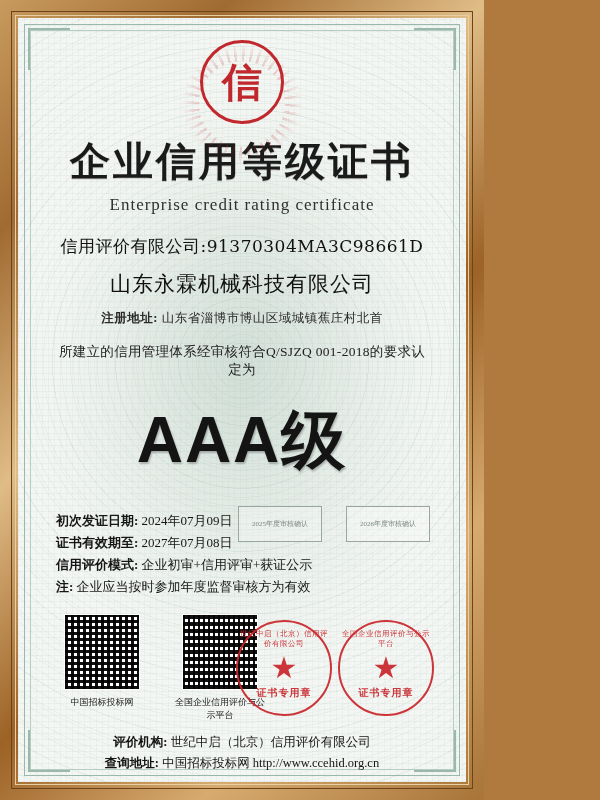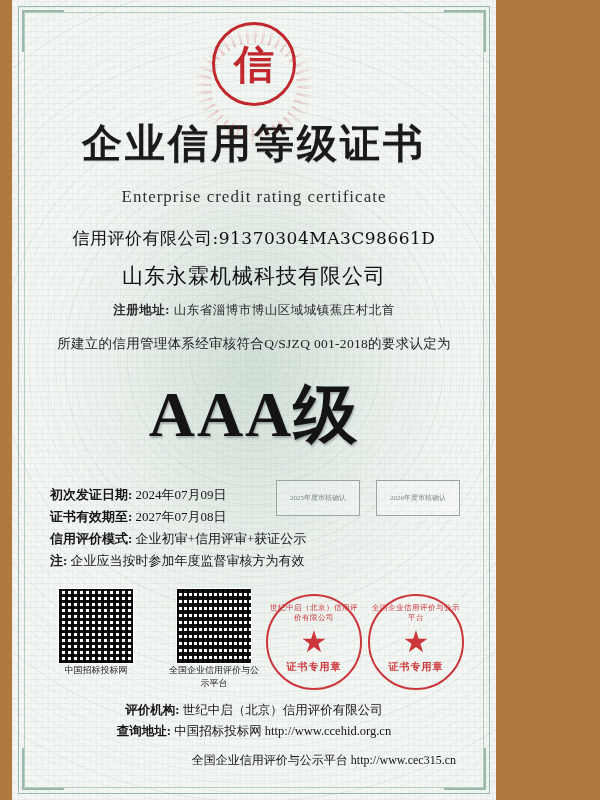--- a/index.html
+++ b/index.html
@@ -3,24 +3,25 @@
 <meta charset="utf-8">
 <style>
   html,body{margin:0;padding:0;}
   body{
     width:600px;height:800px;
     background:#b07a3e;
     font-family:"Liberation Serif", serif;
     overflow:hidden;
   }
   .outer-frame{
-    position:absolute;left:12px;top:0;width:484px;height:800px;
+    position:absolute;left:0;top:0;width:484px;height:800px;
     background:
       linear-gradient(135deg,#c89a5e 0%,#a06b32 18%,#e0bc86 38%,#9c6226 58%,#d7ab70 78%,#a87438 100%);
     box-sizing:border-box;
+    padding:18px;
   }
   .frame-inner-line{
     position:absolute;left:11px;top:11px;right:11px;bottom:11px;
     border:1px solid #6d4418;
     pointer-events:none;
   }
   .frame-inner-line2{
     position:absolute;left:15px;top:15px;right:15px;bottom:15px;
     border:1px solid #e7cfa4;
     pointer-events:none;
@@ -100,21 +101,21 @@
     color:#1a1a1a;
     margin-top:6px;
     font-family:"DejaVu Serif","Liberation Serif",serif;
     text-shadow:0 1px 0 rgba(0,0,0,.18);
   }
   .title-en{
     text-align:center;
     font-size:17px;
     color:#30302f;
     letter-spacing:1px;
-    margin-top:16px;
+    margin-top:6px;
     font-family:"Liberation Serif",serif;
   }
   .code{
     text-align:center;
     font-size:17px;
     color:#111;
     margin-top:20px;
     letter-spacing:.5px;
     font-family:"DejaVu Serif","Liberation Serif",serif;
   }
@@ -142,36 +143,36 @@
     margin-top:16px;
     letter-spacing:.3px;
   }
   .grade{
     text-align:center;
     margin-top:18px;
     font-size:64px;
     font-weight:bold;
     color:#141414;
     letter-spacing:2px;
-    font-family:Liberation Serif, serif;
+    font-family:Liberation Sans, sans-serif;
     text-shadow:1px 2px 2px rgba(0,0,0,.25);
   }
 
   .meta{
     margin-top:26px;
     font-size:13px;
     color:#161616;
     line-height:22px;
     position:relative;
   }
   .meta .row{white-space:nowrap;}
   .meta .k{font-weight:bold;}
   .stamp-boxes{
     position:absolute;right:-2px;top:-4px;
-    display:flex;gap:16px;
+    display:flex;gap:24px;
   }
   .stamp-box{
     width:82px;height:34px;
     border:1px solid #9aa6a0;
     display:flex;align-items:center;justify-content:center;
     font-size:7px;color:#7d8a84;
     background:rgba(255,255,255,.25);
     letter-spacing:0;
   }
 
@@ -190,21 +191,21 @@
       repeating-linear-gradient(0deg,#111 0 3px, #fff 3px 6px);
     background-blend-mode:multiply;
     border:1px solid #fff;
   }
   .qr.q2{
     background-image:
       repeating-linear-gradient(90deg,#111 0 2px, #fff 2px 5px),
       repeating-linear-gradient(0deg,#111 0 4px, #fff 4px 7px);
   }
   .qr-cap{
-    font-size:9px;color:#222;text-align:center;width:92px;
+    font-size:9px;color:#222;text-align:center;margin-top:6px;width:92px;
   }
   .qr-col{display:flex;flex-direction:column;align-items:center;}
 
   .seals-bottom{
     position:absolute;right:-6px;top:6px;
     display:flex;gap:6px;
   }
   .rseal{
     width:92px;height:92px;border-radius:50%;
     border:2.5px solid #c9252b;

